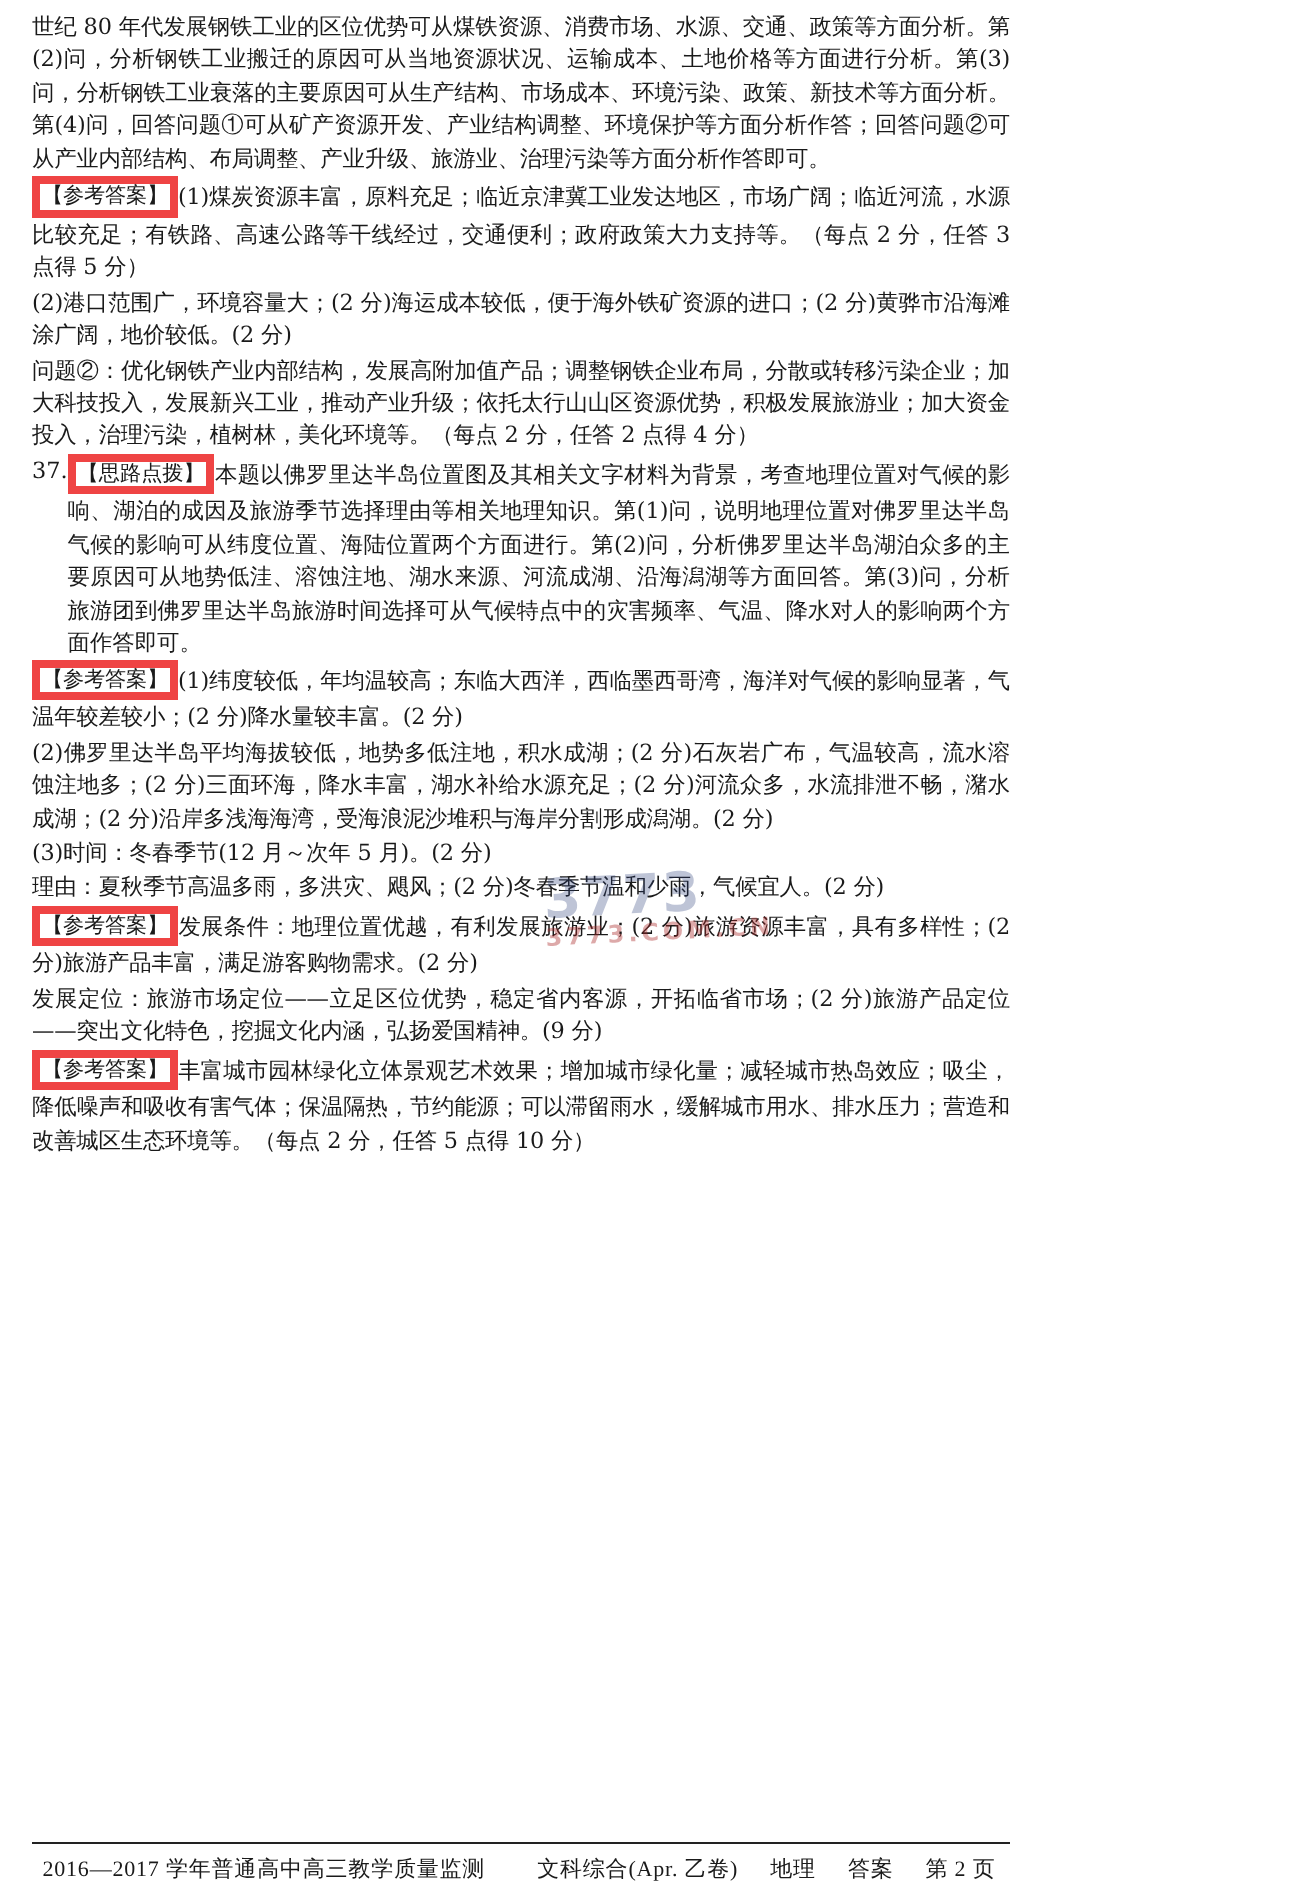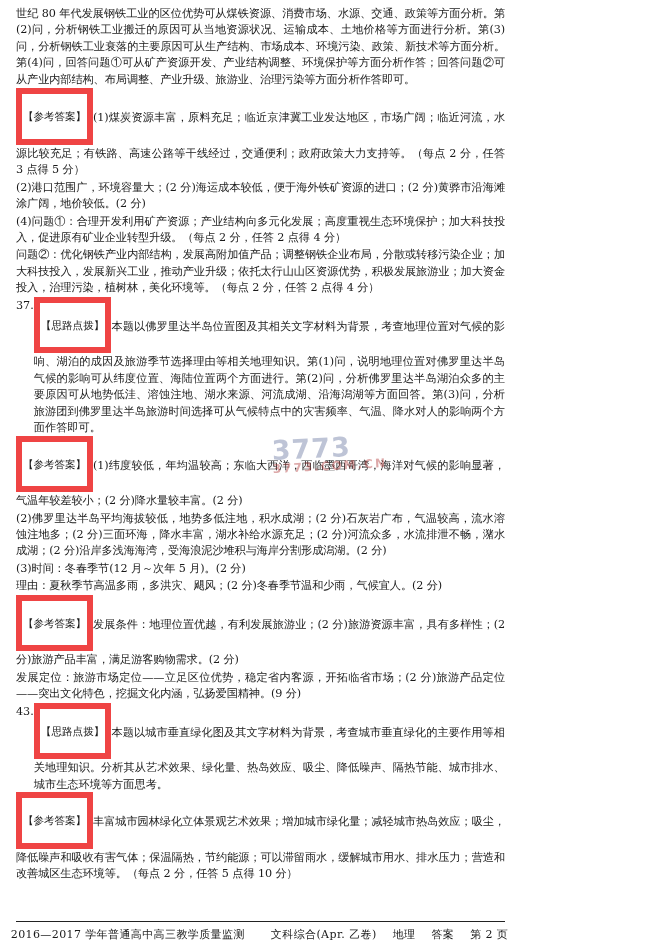--- a/index.html
+++ b/index.html
@@ -44,37 +44,38 @@
     flex: 1 1 auto;
     text-align: justify;
   }
   .ansblock {
     font-size: 11.2px;
     line-height: 1.47;
     text-align: justify;
     margin: 0;
   }
   .tag {
-    border: 6px solid #ef4444;
-    padding: 16px 1px;
+    border: 4px solid #ef4444;
+    padding: 0 1px;
     font-size: 10.6px;
     white-space: nowrap;
     display: inline-block;
     line-height: 1.18;
     position: relative;
     top: -1px;
   }
   .footer {
     position: absolute;
     left: 0;
     right: 0;
     bottom: 6px;
     text-align: center;
     font-size: 11px;
     letter-spacing: 0.4px;
+    font-family: Liberation Serif, serif;
   }
   .footer .fline {
     display: inline-block;
     white-space: nowrap;
   }
   .footer .sp { display: inline-block; width: 16px; }
   .footer .sp2 { display: inline-block; width: 26px; }
   .rule {
     position: absolute;
     left: 16px;
@@ -108,44 +109,39 @@
 </head>
 <body>
 
 <div class="page">
 
   <p class="para">世纪 80 年代发展钢铁工业的区位优势可从煤铁资源、消费市场、水源、交通、政策等方面分析。第(2)问，分析钢铁工业搬迁的原因可从当地资源状况、运输成本、土地价格等方面进行分析。第(3)问，分析钢铁工业衰落的主要原因可从生产结构、市场成本、环境污染、政策、新技术等方面分析。第(4)问，回答问题①可从矿产资源开发、产业结构调整、环境保护等方面分析作答；回答问题②可从产业内部结构、布局调整、产业升级、旅游业、治理污染等方面分析作答即可。</p>
 
   <div class="ansblock">
     <p class="para"><span class="tag">【参考答案】</span><span>(1)煤炭资源丰富，原料充足；临近京津冀工业发达地区，市场广阔；临近河流，水源比较充足；有铁路、高速公路等干线经过，交通便利；政府政策大力支持等。（每点 2 分，任答 3 点得 5 分）</span></p>
     <p class="para">(2)港口范围广，环境容量大；(2 分)海运成本较低，便于海外铁矿资源的进口；(2 分)黄骅市沿海滩涂广阔，地价较低。(2 分)</p>
-    <p class="para">(4)问题①：合理开发利用矿产资源；产业结构向多元化发展；高度重视生态环境保护；加大科技投入，促进原有矿业企业转型升级。（每点 2 分，任答 2 点得 4 分）</p>
     <p class="para">问题②：优化钢铁产业内部结构，发展高附加值产品；调整钢铁企业布局，分散或转移污染企业；加大科技投入，发展新兴工业，推动产业升级；依托太行山山区资源优势，积极发展旅游业；加大资金投入，治理污染，植树林，美化环境等。（每点 2 分，任答 2 点得 4 分）</p>
   </div>
 
   <div class="qitem">
     <span class="qnum">37.</span>
     <span class="qbody"><span class="tag">【思路点拨】</span><span>本题以佛罗里达半岛位置图及其相关文字材料为背景，考查地理位置对气候的影响、湖泊的成因及旅游季节选择理由等相关地理知识。第(1)问，说明地理位置对佛罗里达半岛气候的影响可从纬度位置、海陆位置两个方面进行。第(2)问，分析佛罗里达半岛湖泊众多的主要原因可从地势低洼、溶蚀注地、湖水来源、河流成湖、沿海潟湖等方面回答。第(3)问，分析旅游团到佛罗里达半岛旅游时间选择可从气候特点中的灾害频率、气温、降水对人的影响两个方面作答即可。</span></span>
   </div>
   <div class="ansblock">
     <p class="para"><span class="tag">【参考答案】</span><span>(1)纬度较低，年均温较高；东临大西洋，西临墨西哥湾，海洋对气候的影响显著，气温年较差较小；(2 分)降水量较丰富。(2 分)</span></p>
     <p class="para">(2)佛罗里达半岛平均海拔较低，地势多低注地，积水成湖；(2 分)石灰岩广布，气温较高，流水溶蚀注地多；(2 分)三面环海，降水丰富，湖水补给水源充足；(2 分)河流众多，水流排泄不畅，潴水成湖；(2 分)沿岸多浅海海湾，受海浪泥沙堆积与海岸分割形成潟湖。(2 分)</p>
     <p class="para">(3)时间：冬春季节(12 月～次年 5 月)。(2 分)</p>
     <p class="para">理由：夏秋季节高温多雨，多洪灾、飓风；(2 分)冬春季节温和少雨，气候宜人。(2 分)</p>
   </div>
 
   <div class="ansblock">
     <p class="para"><span class="tag">【参考答案】</span><span>发展条件：地理位置优越，有利发展旅游业；(2 分)旅游资源丰富，具有多样性；(2 分)旅游产品丰富，满足游客购物需求。(2 分)</span></p>
     <p class="para">发展定位：旅游市场定位——立足区位优势，稳定省内客源，开拓临省市场；(2 分)旅游产品定位——突出文化特色，挖掘文化内涵，弘扬爱国精神。(9 分)</p>
   </div>
 
-  <div class="qitem">
-    <span class="qnum">43.</span>
-    <span class="qbody"><span class="tag">【思路点拨】</span><span>本题以城市垂直绿化图及其文字材料为背景，考查城市垂直绿化的主要作用等相关地理知识。分析其从艺术效果、绿化量、热岛效应、吸尘、降低噪声、隔热节能、城市排水、城市生态环境等方面思考。</span></span>
-  </div>
   <div class="ansblock">
     <p class="para"><span class="tag">【参考答案】</span><span>丰富城市园林绿化立体景观艺术效果；增加城市绿化量；减轻城市热岛效应；吸尘，降低噪声和吸收有害气体；保温隔热，节约能源；可以滞留雨水，缓解城市用水、排水压力；营造和改善城区生态环境等。（每点 2 分，任答 5 点得 10 分）</span></p>
   </div>
 
   <div class="watermark">
     <span>3773</span>
     <span class="sub">3773.COM.CN</span>
   </div>
 
   <div class="rule"></div>

